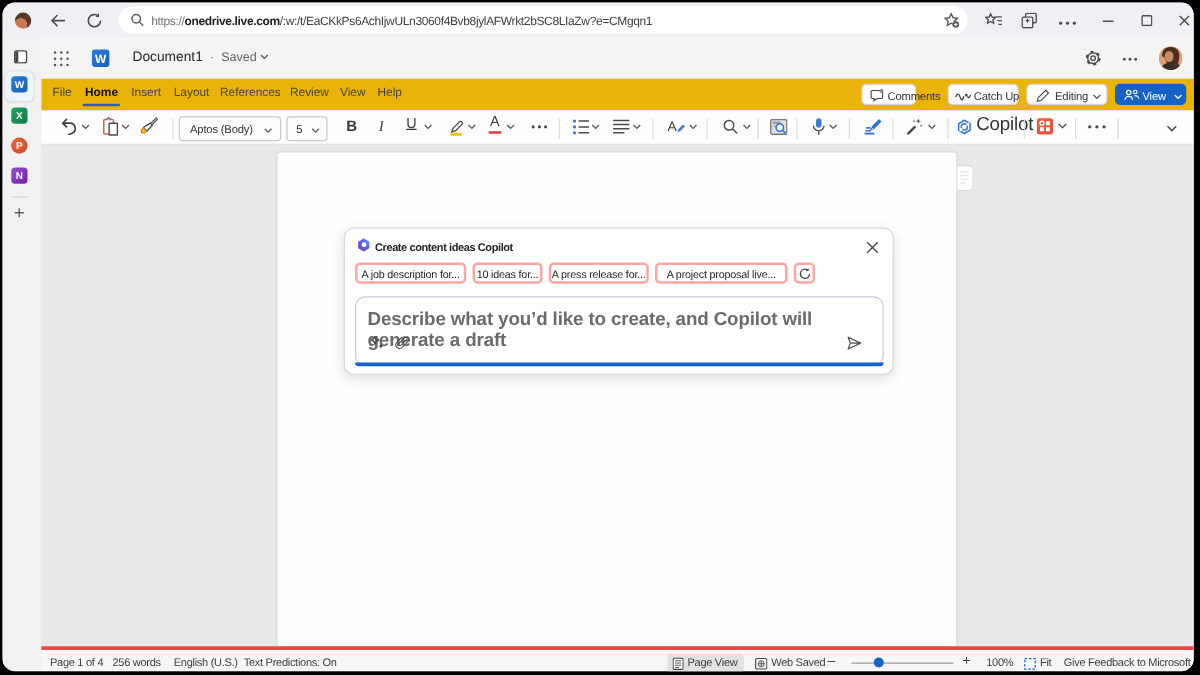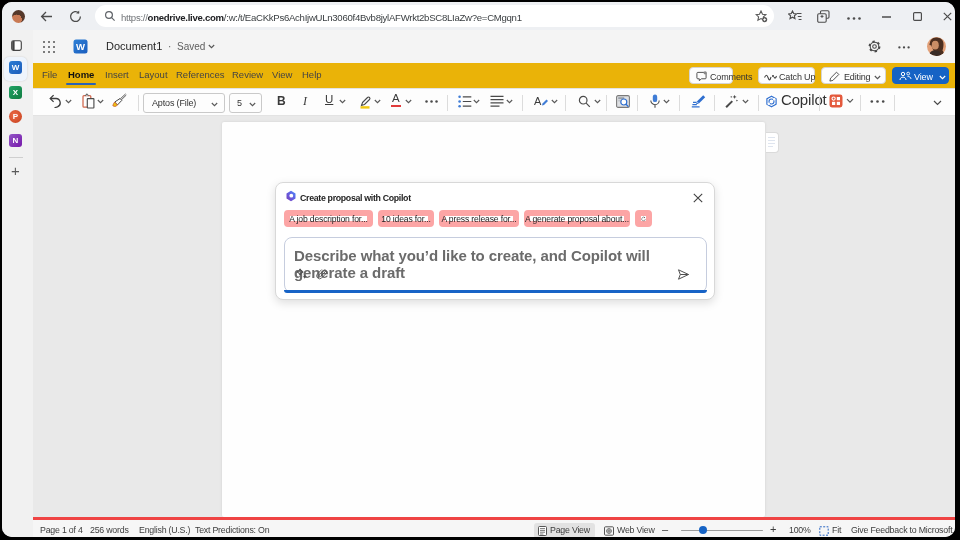--- a/index.html
+++ b/index.html
@@ -32,21 +32,21 @@
 .tico{position:absolute;color:#4a4a4a;}
 .car{position:absolute;color:#585858;}
 .cbox{position:absolute;top:4px;height:20px;border:1px solid #c9c9c9;border-radius:3px;background:#fdfdfd;font-size:9px;letter-spacing:-0.15px;color:#333;}
 
 #canvas{position:absolute;left:31px;top:114px;width:922px;height:401px;background:#e9e9e9;}
 #page{position:absolute;left:189px;top:6px;width:543px;height:395px;background:#fefefe;border-radius:2px;box-shadow:0 0 3px rgba(0,0,0,.10);}
 #ctab{position:absolute;left:733px;top:16px;width:13px;height:21px;background:#fff;border:1px solid #dadada;border-left:none;border-radius:0 4px 4px 0;}
 
 #dlg{position:absolute;left:242px;top:66px;width:440px;height:118px;background:#fff;border:1px solid #d8d8d8;border-radius:8px;box-shadow:0 3px 10px rgba(0,0,0,.13);}
 #dlgtitle{position:absolute;left:24px;top:9.5px;font-size:8.8px;font-weight:700;color:#242424;letter-spacing:-0.32px;}
-.chip{position:absolute;top:27px;height:17px;border:6px solid #fca5a5;border-radius:4px;background:#fff;font-size:8.6px;color:#242424;display:flex;align-items:center;justify-content:center;white-space:nowrap;letter-spacing:-0.15px;}
+.chip{position:absolute;top:27px;height:17px;border:2px solid #fca5a5;border-radius:4px;background:#fff;font-size:8.6px;color:#242424;display:flex;align-items:center;justify-content:center;white-space:nowrap;letter-spacing:-0.15px;}
 #inp{position:absolute;left:8px;top:54px;width:423px;height:56px;border:1px solid #c6cdde;border-radius:8px;background:#fff;}
 #inp:after{content:"";position:absolute;left:-1px;right:-1px;bottom:-1px;height:3px;background:#1763c6;border-radius:0 0 8px 8px;}
 #ph{position:absolute;left:9px;top:9px;font-size:15px;color:#6b6b6b;letter-spacing:-0.1px;font-weight:bold;}
 
 #sbar{position:absolute;left:31px;top:515px;width:922px;height:20px;background:#f6f6f6;border-top:3px solid #ef4444;font-size:8.8px;letter-spacing:-0.22px;color:#3d3d3d;}
 #sbar span{position:absolute;top:5px;white-space:nowrap;}
 
 #lsb{position:absolute;left:0;top:28px;width:31px;height:507px;background:#f1f1f1;}
 .tile{position:absolute;left:7px;width:13px;height:13px;border-radius:3px;color:#fff;font-size:8px;font-weight:700;text-align:center;line-height:13px;}
 svg{display:block;}
@@ -218,21 +218,21 @@
     <svg class="car" style="left:64px;top:10px" width="7" height="5" viewBox="0 0 7 5">
         <path d="M0.8 1l2.7 2.7L6.2 1" stroke="#585858" stroke-width="1.1" fill="none"></path>
       </svg>
     <svg class="tico" style="left:79px;top:4px" width="15" height="15" viewBox="0 0 15 15">
         <path d="M13.6 0.9L8.3 5.9M14.3 2L9.3 6.9" stroke="#4a4a4a" stroke-width="0.9" fill="none"></path>
         <path d="M8.1 5.5l1.7 1.9-4.4 4.6-2.7-3z" fill="#fdfdfd" stroke="#4a4a4a" stroke-width="1"></path>
         <path d="M2.7 9l2.7 3-1 1.1c-1.1 0.6-2.7 0.4-3.6-0.4 0.3-1.4 0.9-2.7 1.9-3.7z" fill="#efc20f" stroke="#c9593a" stroke-width="0.8"></path>
       </svg>
     <div class="tdiv" style="left:105px"></div>
     <div class="cbox" style="left:110px;width:82px">
-        <span style="position:absolute;left:8px;top:4px">Aptos (File)</span>
+        <span style="position:absolute;left:8px;top:4px">Aptos (Body)</span>
         <svg class="car" style="right:6px;top:8px;position:absolute" width="7" height="5" viewBox="0 0 7 5">
           <path d="M0.8 1l2.7 2.7L6.2 1" stroke="#585858" stroke-width="1.1" fill="none"></path>
         </svg>
       </div>
     <div class="cbox" style="left:196px;width:33px">
         <span style="position:absolute;left:7px;top:4px">5</span>
         <svg class="car" style="right:5px;top:8px;position:absolute" width="7" height="5" viewBox="0 0 7 5">
           <path d="M0.8 1l2.7 2.7L6.2 1" stroke="#585858" stroke-width="1.1" fill="none"></path>
         </svg>
       </div>
@@ -365,28 +365,28 @@
         <defs>
             <linearGradient id="cg" x1="1" y1="0" x2="0" y2="1">
               <stop offset="0" stop-color="#4a90f5"></stop>
               <stop offset="0.38" stop-color="#5f66e8"></stop>
               <stop offset="1" stop-color="#7b3dbb"></stop>
             </linearGradient>
           </defs>
         <path d="M6 0.8l4.5 2.6v5.2L6 11.2 1.5 8.6V3.4z" fill="url(#cg)"></path>
         <circle cx="6.3" cy="5.7" r="1.9" fill="#fff"></circle>
       </svg>
-      <div id="dlgtitle">Create proposal with Copilot</div>
+      <div id="dlgtitle">Create content ideas Copilot</div>
       <svg class="abs" style="left:417px;top:10px" width="10" height="10" viewBox="0 0 10 10">
           <path d="M0.8 0.8L9.2 9.2M9.2 0.8L0.8 9.2" stroke="#424242" stroke-width="1.1"></path>
         </svg>
       <div class="chip" style="left:8px;width:89px">A job description for...</div>
       <div class="chip" style="left:102px;width:56px">10 ideas for...</div>
       <div class="chip" style="left:163px;width:80px">A press release for...</div>
-      <div class="chip" style="left:248px;width:106px">A generate proposal about...</div>
+      <div class="chip" style="left:248px;width:106px">A project proposal live...</div>
       <div class="chip" style="left:359px;width:17px">
         <svg width="10" height="10" viewBox="0 0 12 12">
             <path d="M10.4 6a4.4 4.4 0 1 1-1.3-3.1" stroke="#444" stroke-width="1.2" fill="none"></path>
             <path d="M9.4 0.8v2.6H6.8z" fill="#444"></path>
           </svg>
       </div>
       <div id="inp">
         <div id="ph">Describe what you’d like to create, and Copilot will generate a draft</div>
         <svg class="abs" style="left:11px;top:30px" width="12" height="12" viewBox="0 0 12 12">
             <path d="M4.1 0.9C4.5 2.7 5.4 3.6 7.2 4 5.4 4.4 4.5 5.3 4.1 7.1 3.7 5.3 2.8 4.4 1 4 2.8 3.6 3.7 2.7 4.1 0.9z" fill="none" stroke="#4d4d4d" stroke-width="1.1"></path>
@@ -405,21 +405,21 @@
   <div id="sbar">
     <span style="left:7px">Page 1 of 4</span>
     <span style="left:57px">256 words</span>
     <span style="left:106px">English (U.S.)</span>
     <span style="left:162px">Text Predictions: On</span>
     <span style="left:501px;background:#e2e2e2;border-radius:3px;padding:2px 5px 3px 16px;top:2.5px">Page View</span>
       <svg class="abs" style="left:505px;top:6px" width="9" height="10" viewBox="0 0 9 10">
         <rect x="0.5" y="0.5" width="8" height="9" rx="1" stroke="#444" stroke-width="0.9" fill="#fff"></rect>
         <path d="M2 2.6h5M2 4.4h5M2 6.2h5M2 8h3.4" stroke="#444" stroke-width="0.7"></path>
       </svg>
-    <span style="left:584px">Web View</span>
+    <span style="left:584px">Web Saved</span>
       <svg class="abs" style="left:571px;top:5.5px" width="10" height="10" viewBox="0 0 10 10">
         <rect x="0.5" y="0.8" width="9" height="8.4" rx="1" stroke="#444" stroke-width="0.9" fill="none"></rect>
         <circle cx="5" cy="5" r="2.4" stroke="#444" stroke-width="0.7" fill="none"></circle>
         <path d="M2.6 5h4.8M5 2.6v4.8" stroke="#444" stroke-width="0.7"></path>
       </svg>
     <span style="left:629px;font-size:11px;top:3px">–</span>
     <span style="left:737px;font-size:11px;top:3px">+</span>
     <span style="left:756px">100%</span>
     <span style="left:799px">Fit</span>
       <svg class="abs" style="left:786px;top:5.5px" width="10" height="10" viewBox="0 0 10 10">

